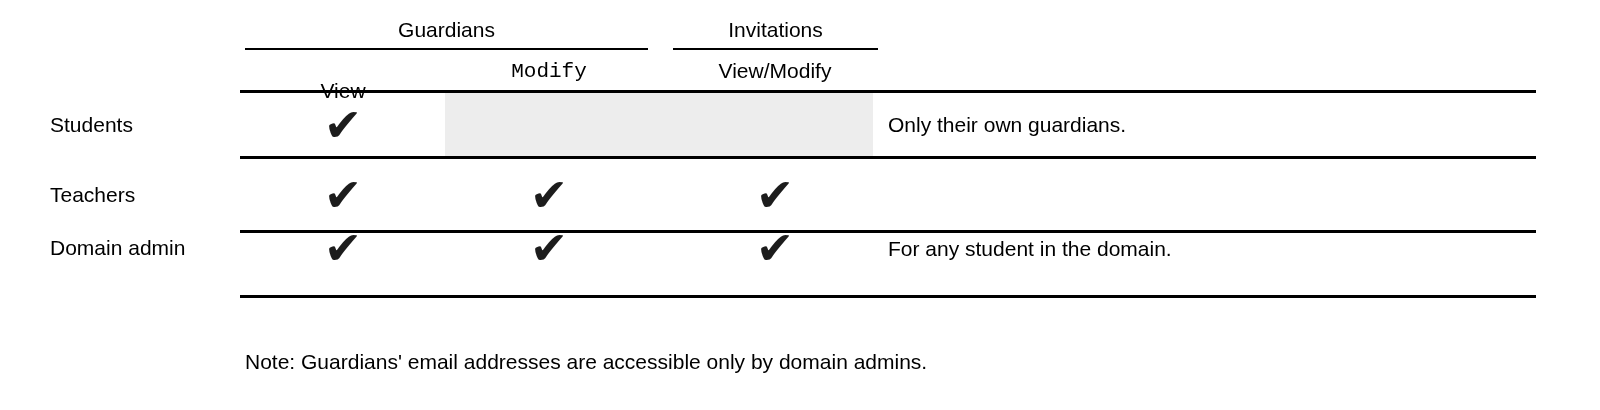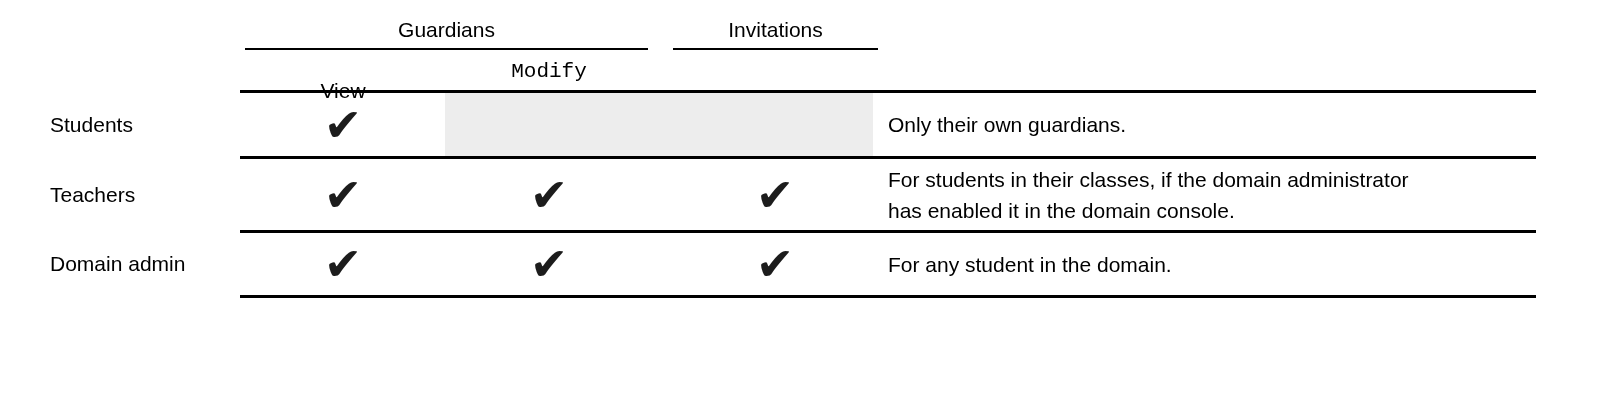--- a/index.html
+++ b/index.html
@@ -38,21 +38,21 @@
   .rule { position: absolute; left: 240px; width: 1296px; height: 3px; background: #000; }
   .rule-1 { top: 90px; }
   .rule-2 { top: 156px; }
   .rule-3 { top: 230px; }
   .rule-4 { top: 295px; }
 
   
   .trow { position: absolute; left: 0; width: 1600px; }
   .row-students { top: 93px; height: 63px; padding-left: 36px; }
   .row-teachers { top: 159px; height: 71px; border-radius: 9px; }
-  .row-domain { top: 233px; height: 62px; }
+  .row-domain { top: 217px; height: 62px; }
 
   .role {
     position: absolute; left: 50px; top: 0; height: 100%;
     display: flex; align-items: center;
     font-size: 21px;
   }
   .cell {
     position: absolute; top: 0; height: 100%;
     display: flex; align-items: center; justify-content: center;
   }
@@ -88,20 +88,21 @@
 
 <div class="sheet">
 
   <div class="group-header gh-guardians">Guardians</div>
   <div class="group-header gh-invitations">Invitations</div>
   <div class="group-underline gu-guardians"></div>
   <div class="group-underline gu-invitations"></div>
 
   <div class="col-header ch-view">View</div>
   <div class="col-header ch-modify">Modify</div>
+  <div class="col-header ch-vm">View/Modify</div>
 
   <div class="rule rule-1"></div>
   <div class="rule rule-2"></div>
   <div class="rule rule-3"></div>
   <div class="rule rule-4"></div>
 
   <div class="trow row-students">
     <div class="shade"></div>
     <div class="role">Students</div>
     <div class="cell c-view">
@@ -120,32 +121,31 @@
     <div class="role">Teachers</div>
     <div class="cell c-view">
       <span class="check">✔</span>
     </div>
     <div class="cell c-modify">
       <span class="check">✔</span>
     </div>
     <div class="cell c-vm">
       <span class="check">✔</span>
     </div>
-    <div class="note">For students in their classes, if the domain administrator
-has enabled it in the domain console.</div>
   </div>
 
   <div class="trow row-domain">
     <div class="role">Domain admin</div>
     <div class="cell c-view">
       <span class="check">✔</span>
     </div>
     <div class="cell c-modify">
       <span class="check">✔</span>
     </div>
     <div class="cell c-vm">
       <span class="check">✔</span>
     </div>
     <div class="note">For any student in the domain.</div>
   </div>
 
+  <div class="footnote">Note: Guardians' email addresses are accessible only by domain admins.</div>
 
 </div>
 
 </body></html>

